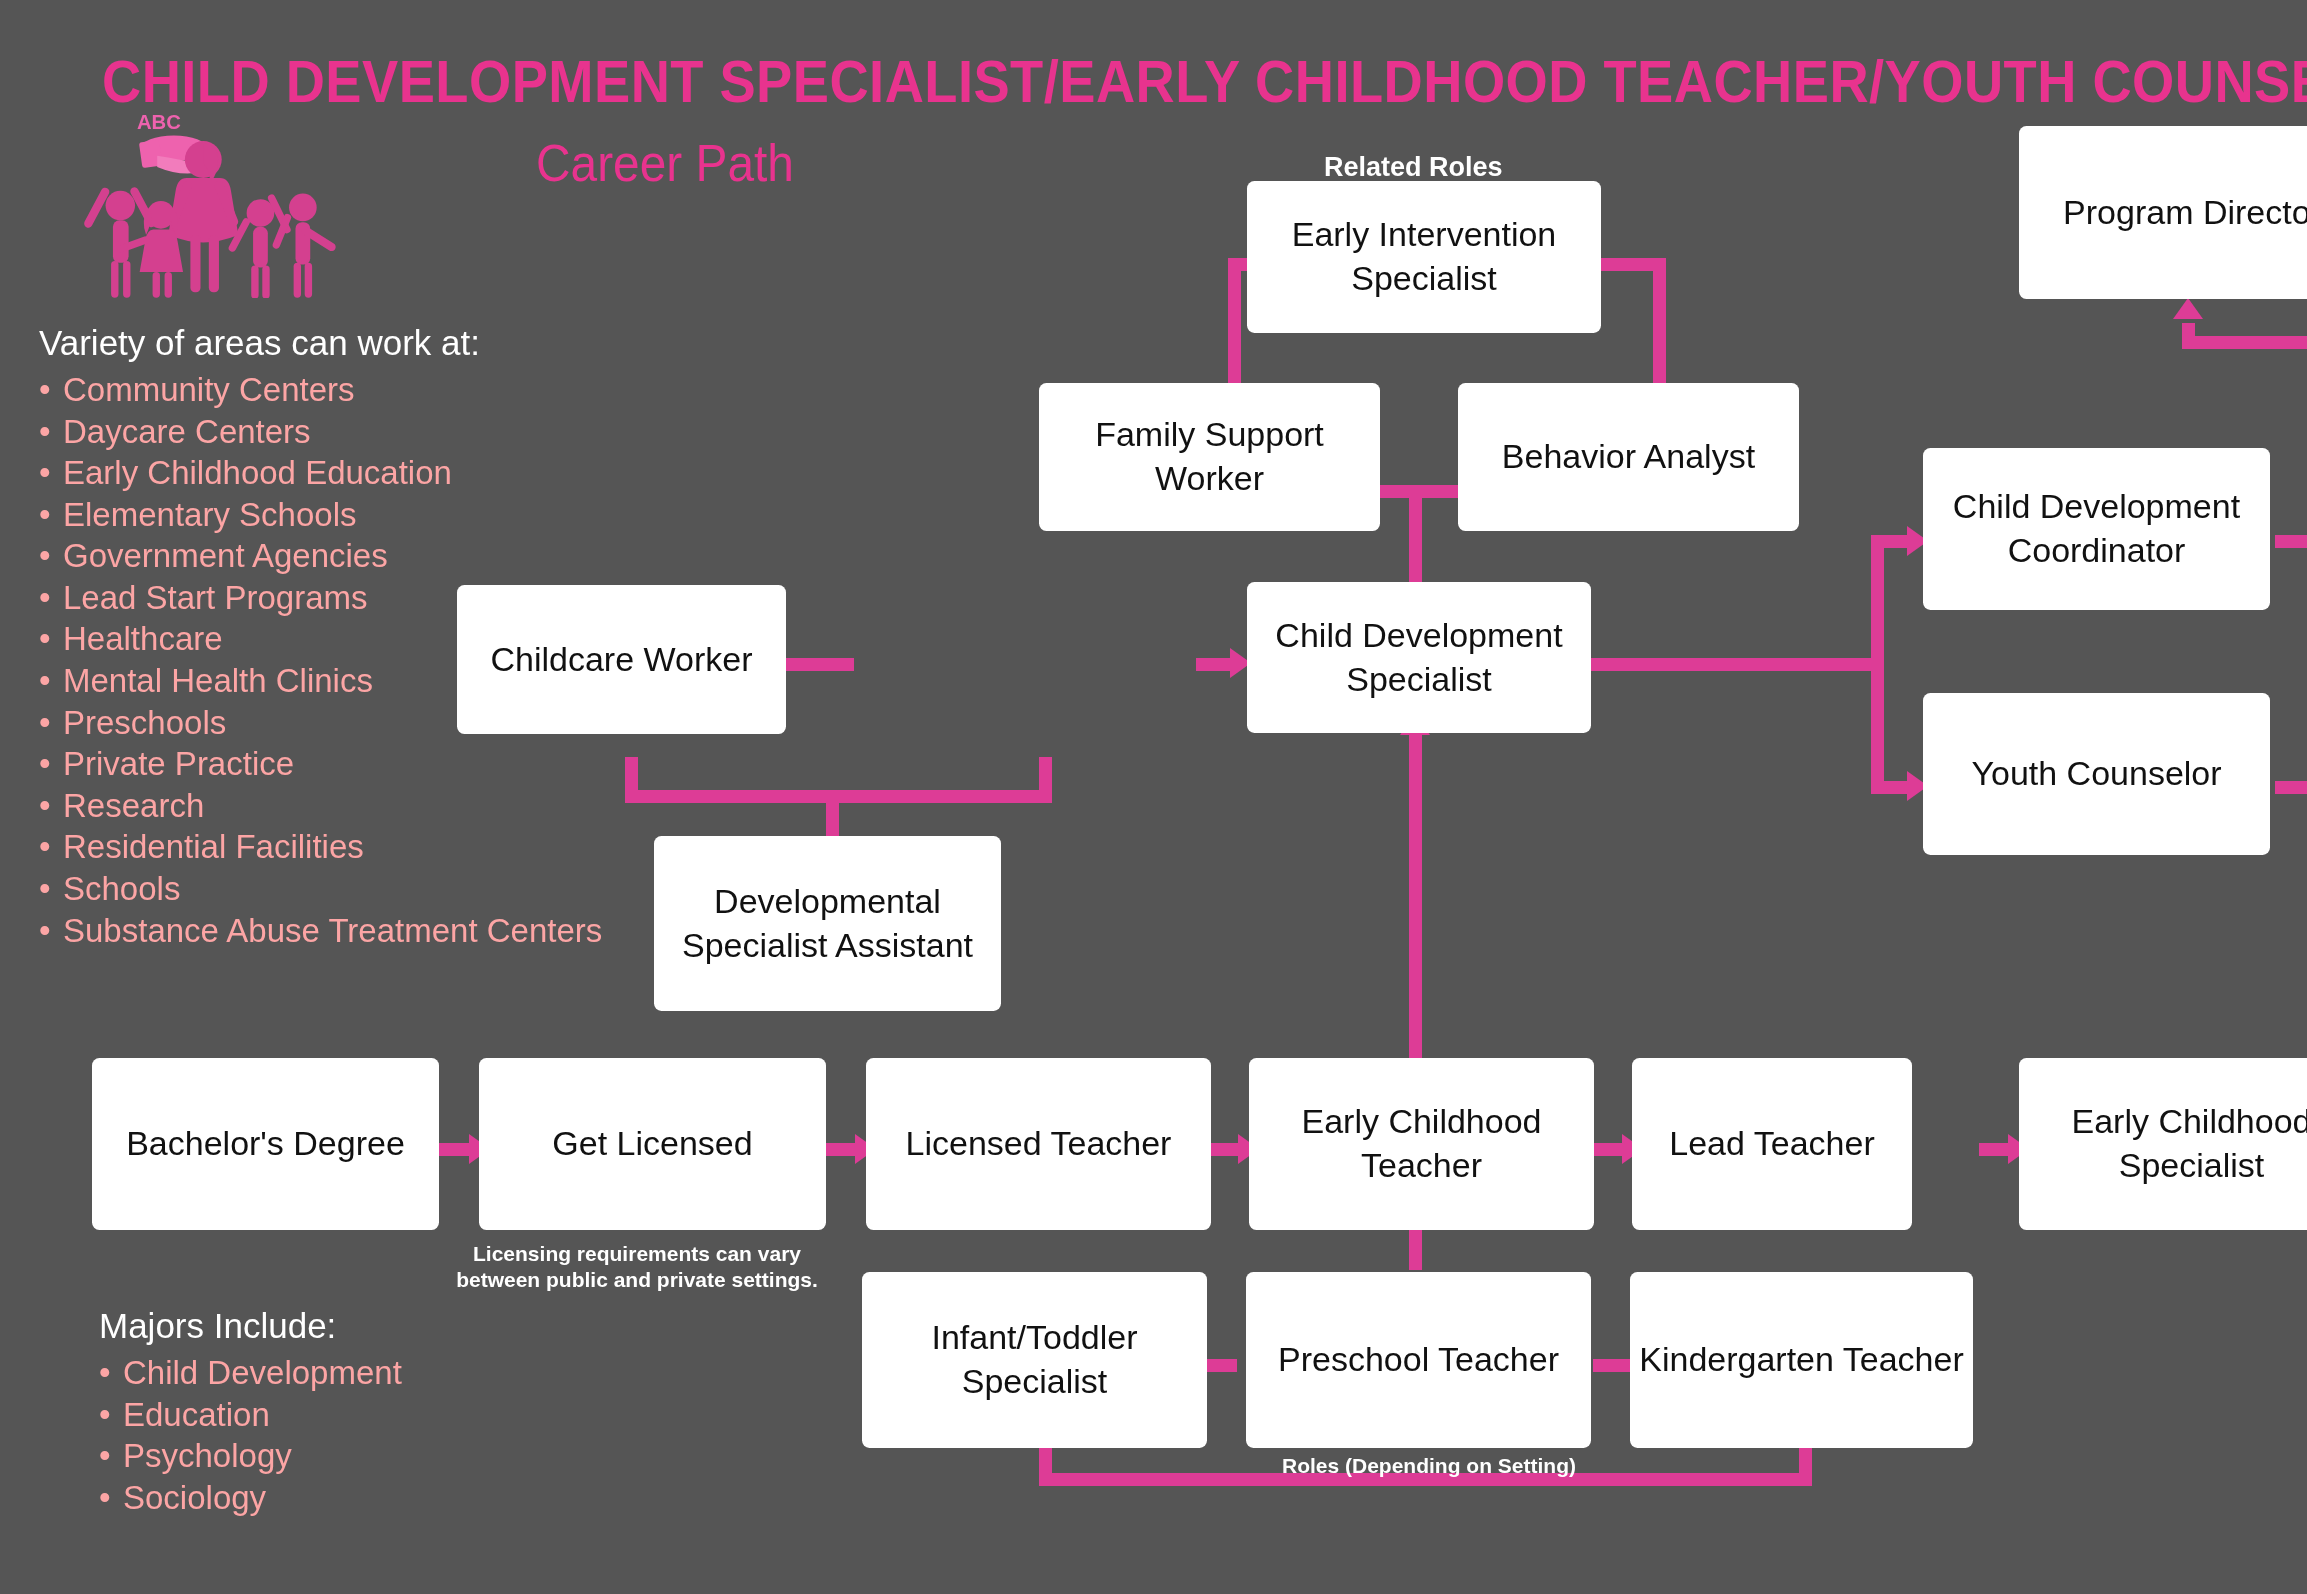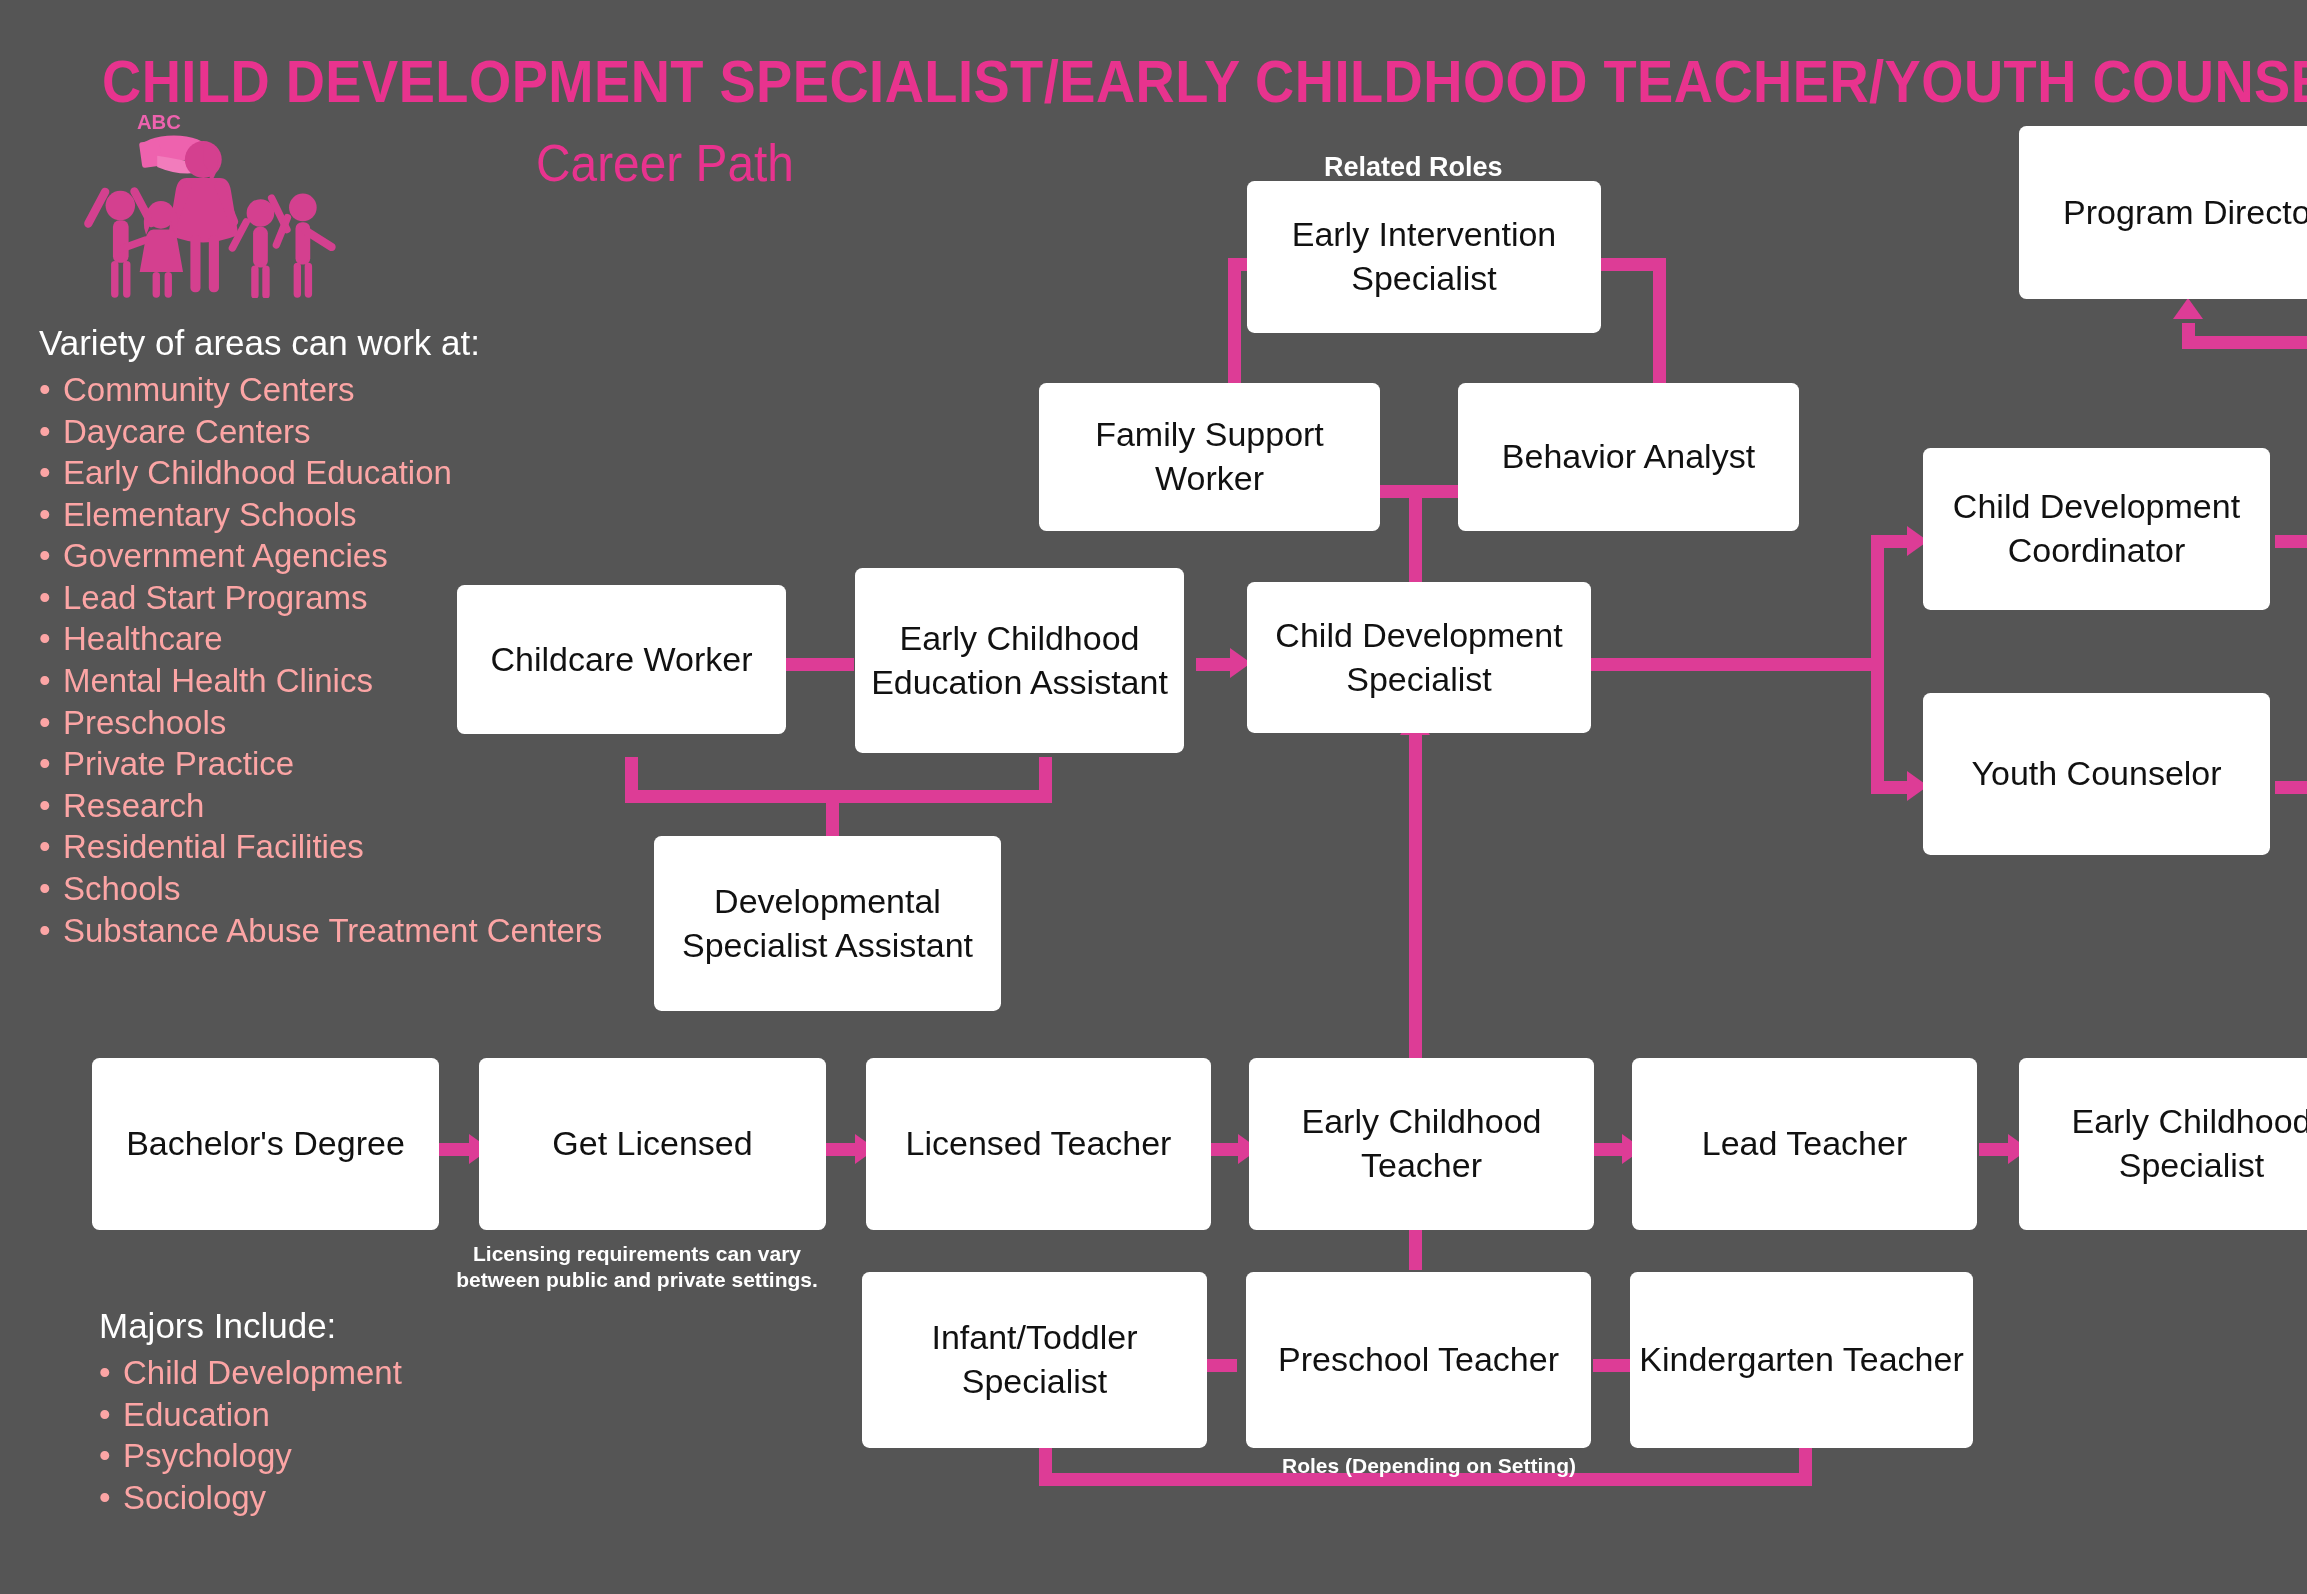--- a/index.html
+++ b/index.html
@@ -216,36 +216,35 @@
   <div class="caption" style="left:1324px; top:152px;">Related Roles</div>
 
   <div class="caption small" style="left:1429px; top:1454px; transform:translateX(-50%);text-align:center;">Roles (Depending on Setting)</div>
   <div class="caption note" style="left:443px; top:1241px; width:388px;">Licensing requirements can vary between public and private settings.</div>
 
   <div class="node" style="left:1247px; top:181px; width:354px; height:152px;">Early Intervention Specialist</div>
   <div class="node" style="left:1039px; top:383px; width:341px; height:148px;">Family Support Worker</div>
   <div class="node" style="left:1458px; top:383px; width:341px; height:148px;">Behavior Analyst</div>
 
   <div class="node" style="left:457px; top:585px; width:329px; height:149px;">Childcare Worker</div>
-  <div class="node" style="left:855px; top:568px; width:329px; height:185px;">Early Childhood Education Assistant</div>
   <div class="node" style="left:654px; top:836px; width:347px; height:175px;">Developmental Specialist Assistant</div>
 
   <div class="node" style="left:1247px; top:582px; width:344px; height:151px;">Child Development Specialist</div>
 
   <div class="node" style="left:1923px; top:448px; width:347px; height:162px;">Child Development Coordinator</div>
 
   <div class="node" style="left:1923px; top:693px; width:347px; height:162px;">Youth Counselor</div>
 
   <div class="node" style="left:2019px; top:126px; width:347px; height:173px;">Program Director</div>
 
   <div class="node" style="left:92px; top:1058px; width:347px; height:172px;">Bachelor's Degree</div>
   <div class="node" style="left:479px; top:1058px; width:347px; height:172px;">Get Licensed</div>
   <div class="node" style="left:866px; top:1058px; width:345px; height:172px;">Licensed Teacher</div>
   <div class="node" style="left:1249px; top:1058px; width:345px; height:172px;">Early Childhood Teacher</div>
-  <div class="node" style="left:1632px; top:1058px; width:345px; height:172px;">Lead Teacher</div>
+  <div class="node" style="left:1632px; top:1058px; width:280px; height:172px;">Lead Teacher</div>
   <div class="node" style="left:2019px; top:1058px; width:345px; height:172px;">Early Childhood Specialist</div>
 
   <div class="node" style="left:862px; top:1272px; width:345px; height:176px;">Infant/Toddler Specialist</div>
   <div class="node" style="left:1246px; top:1272px; width:345px; height:176px;">Preschool Teacher</div>
   <div class="node" style="left:1630px; top:1272px; width:343px; height:176px;">Kindergarten Teacher</div>
 
 </div>
 
 
 </body></html>

